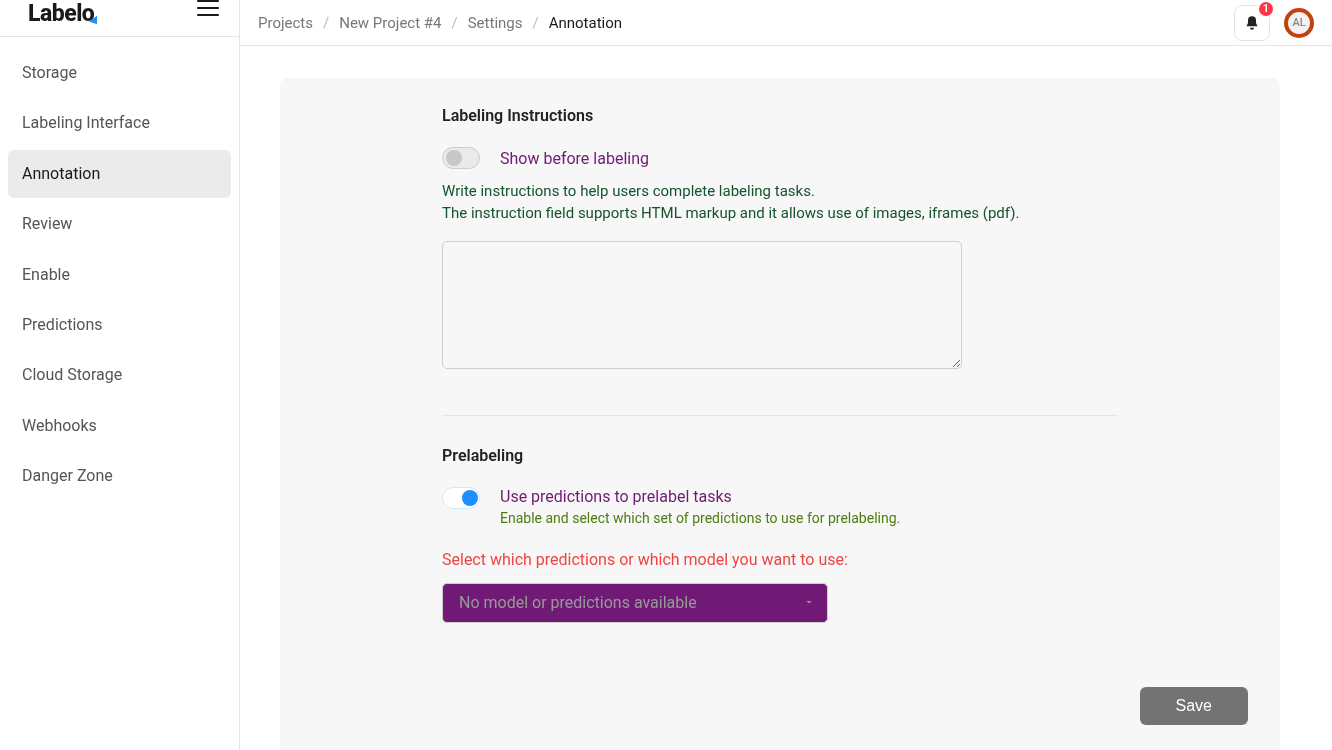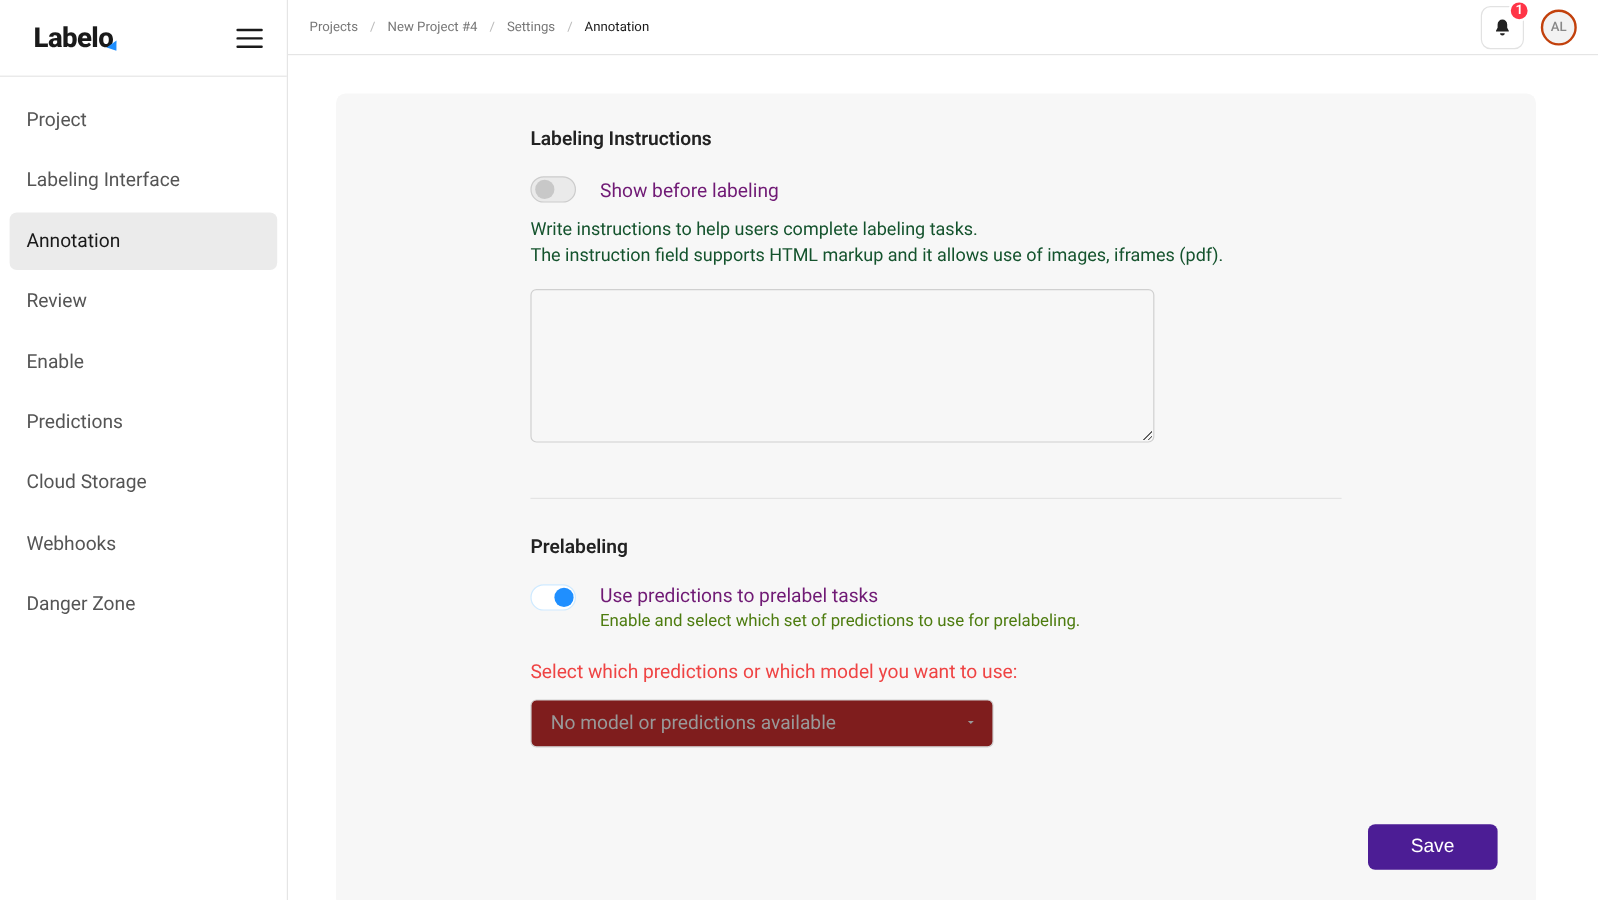--- a/index.html
+++ b/index.html
@@ -18,23 +18,23 @@
     height: 100%;
   }
 
   
   .sidebar {
     border-right: 1px solid #e5e5e5;
     display: flex;
     flex-direction: column;
   }
   .sidebar-header {
-    height: 64px;
-    display: flex;
-    align-items: center;
+    height: 37px;
+    display: flex;
+    align-items: flex-start;
     justify-content: space-between;
     padding: 0 20px 0 28px;
     border-bottom: 1px solid #e5e5e5;
   }
   .logo {
     font-weight: 800;
     font-size: 23px;
     letter-spacing: -0.5px;
     display: flex;
     align-items: center;
@@ -99,21 +99,21 @@
     height: 46px;
     display: flex;
     align-items: center;
     justify-content: space-between;
     padding: 0 18px;
     border-bottom: 1px solid #e5e5e5;
   }
   .breadcrumb {
     display: flex;
     gap: 10px;
-    font-size: 11px;
+    font-size: 15px;
   }
   .crumb {
     color: #777;
     cursor: pointer;
   }
   .crumb.current {
     color: #1a1a1a;
     cursor: default;
   }
   .sep {
@@ -151,21 +151,21 @@
     display: flex;
     align-items: center;
     justify-content: center;
     border: 2px solid #fff;
   }
   .avatar {
     width: 30px;
     height: 30px;
     border-radius: 50%;
     background: #f2f2f2;
-    border: 2px solid #c2410c;
+    border: 4px solid #c2410c;
     display: flex;
     align-items: center;
     justify-content: center;
     font-size: 11px;
     color: #888;
     font-weight: 500;
     cursor: pointer;
   }
 
   
@@ -261,42 +261,42 @@
   .field-label {
     font-size: 16px;
     color: #ef4444;
     margin: 24px 0 14px;
   }
   .select {
     width: 386px;
     height: 40px;
     border: 1px solid #d0d0d0;
     border-radius: 5px;
-    background: #7f1d1d;
+    background: #701a75;
     display: flex;
     align-items: center;
     justify-content: space-between;
     padding: 0 12px 0 16px;
     cursor: pointer;
   }
   .select-text {
     color: #999;
     font-size: 16px;
   }
   .chev {
     color: #999;
   }
   .actions {
     display: flex;
     justify-content: flex-end;
     margin-top: 64px;
     padding-right: 0;
   }
   .btn-primary {
-    background: #4c1d95;
+    background: #737373;
     color: #fff;
     border: none;
     border-radius: 6px;
     font-size: 16px;
     font-weight: 500;
     padding: 10px 36px;
     cursor: pointer;
   }
 </style>
 </head>
@@ -310,21 +310,21 @@
         <span>Label</span>
           <span class="o">o</span>
       </div>
       <div class="hamburger">
         <span></span>
           <span></span>
           <span></span>
       </div>
     </div>
     <nav class="sidebar-nav">
-      <div class="sidebar-item"><span>Project</span></div>
+      <div class="sidebar-item"><span>Storage</span></div>
       <div class="sidebar-item"><span>Labeling Interface</span></div>
       <div class="sidebar-item active"><span>Annotation</span></div>
       <div class="sidebar-item"><span>Review</span></div>
       <div class="sidebar-item"><span>Enable</span></div>
       <div class="sidebar-item"><span>Predictions</span></div>
       <div class="sidebar-item"><span>Cloud Storage</span></div>
       <div class="sidebar-item"><span>Webhooks</span></div>
       <div class="sidebar-item"><span>Danger Zone</span></div>
     </nav>
   </aside>

